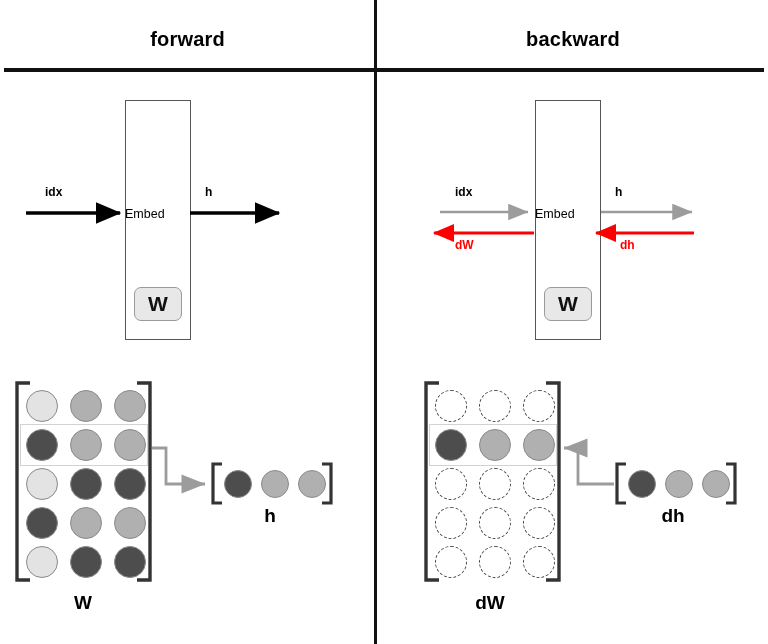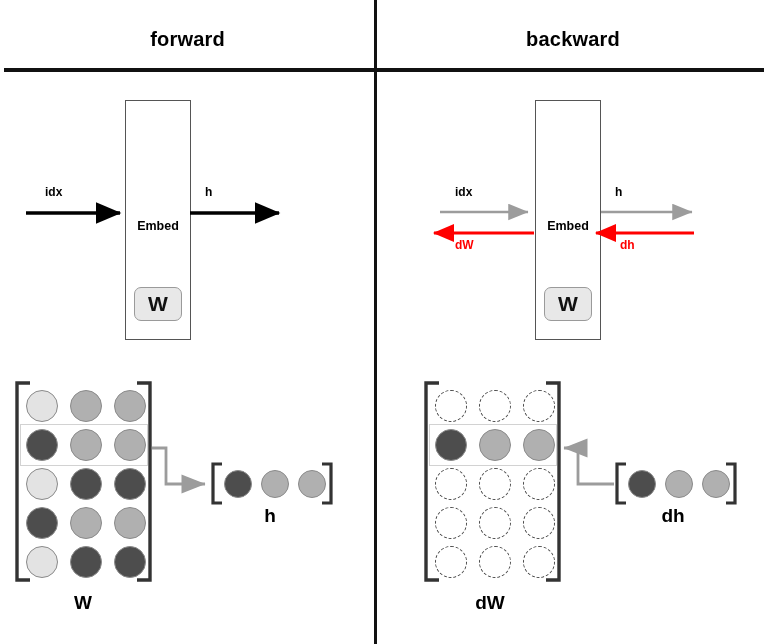--- a/index.html
+++ b/index.html
@@ -38,24 +38,22 @@
   }
 
   
   .embed-box {
     border: 1.6px solid #555555;
     background: #ffffff;
     box-sizing: border-box;
   }
   .embed-label {
     font-size: 12.5px;
-    font-weight: bold;
-    text-align: center;
-    white-space: nowrap;
-    margin-top: 12px;
+    font-weight: normal;
+    white-space: nowrap;
   }
   .w-chip {
     background: #e8e8e8;
     border: 1.4px solid #9a9a9a;
     border-radius: 7px;
     box-sizing: border-box;
     display: flex;
     align-items: center;
     justify-content: center;
     font-size: 21px;

